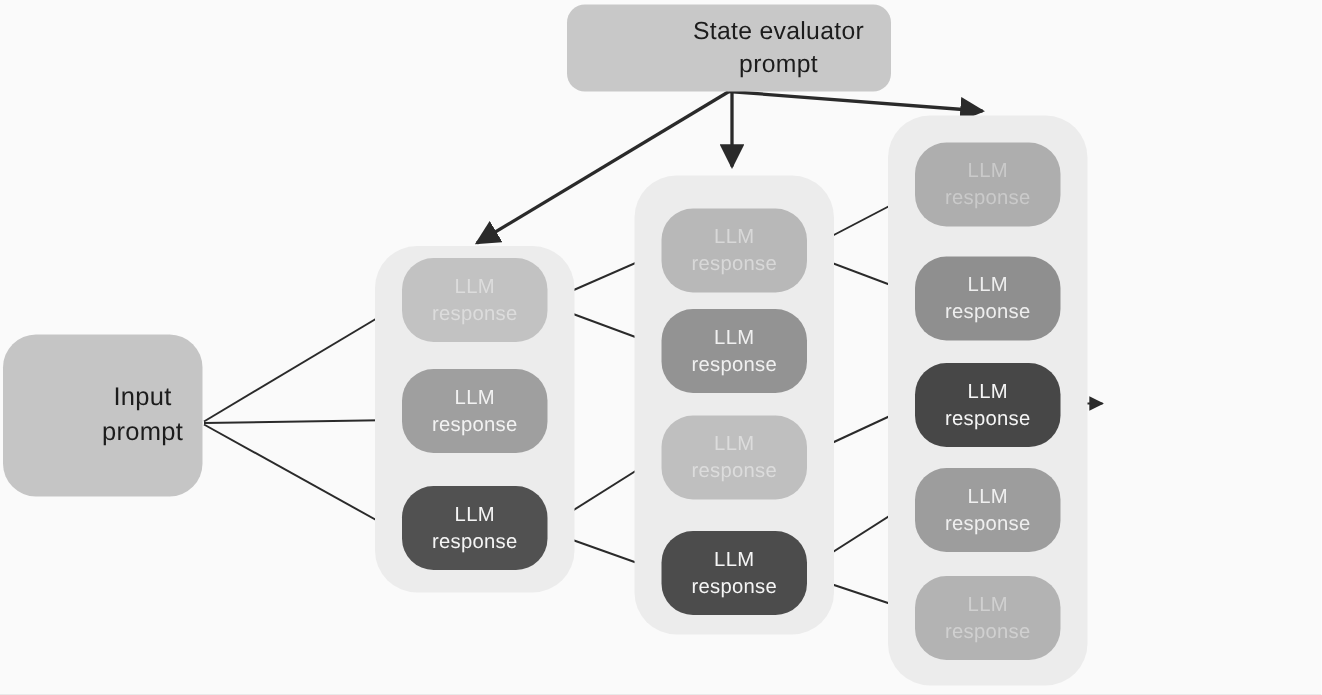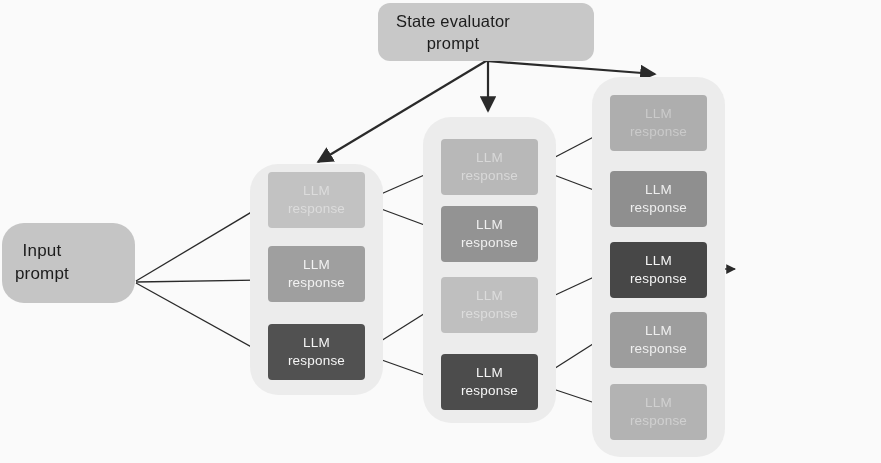--- a/index.html
+++ b/index.html
@@ -2,39 +2,39 @@
 <html><head>
 <meta charset="utf-8">
 <style>
   html,body{margin:0;padding:0;}
   body{font-family:"Liberation Sans",sans-serif;background:#ffffff;}
   .canvas{
     position:relative;width:881px;height:463px;overflow:hidden;
     background:#fafafa;border-bottom:1px solid #d8d8d8;
   }
   .node{
-    position:absolute;display:flex;align-items:center;justify-content:flex-start;
+    position:absolute;display:flex;align-items:center;justify-content:flex-end;
     text-align:center;box-sizing:border-box;
   }
   .label-node{
     color:#1c1c1c;font-size:17px;line-height:1.35;letter-spacing:.2px;
   }
   .label-node .inner{display:inline-block;}
   .container{
     position:absolute;background:#ececec;border-radius:28px;
   }
   .llm-box{
-    position:absolute;width:97px;height:56px;border-radius:4px;
+    position:absolute;width:97px;height:56px;border-radius:21px;
     display:flex;align-items:center;justify-content:center;text-align:center;
     font-size:13.5px;line-height:1.3;white-space:pre-line;letter-spacing:.2px;
   }
   #arrows{position:absolute;left:0;top:0;width:881px;height:463px;pointer-events:none;}
   #node-state-evaluator{left:378px;top:3px;width:216px;height:58px;border-radius:12px;font-size:16.5px;}
   #node-state-evaluator .inner{max-width:150px;}
-  #node-input-prompt{left:2px;top:223px;width:133px;height:80px;border-radius:22px;}
+  #node-input-prompt{left:2px;top:223px;width:133px;height:108px;border-radius:22px;}
   #node-input-prompt .inner{max-width:80px;}
   #node-answer{left:739px;top:241px;width:133px;height:55px;border-radius:12px;}
   #col-1{left:250px;top:164px;width:133px;height:231px;}
   #col-2{left:423px;top:117px;width:133px;height:306px;}
   #col-3{left:592px;top:77px;width:133px;height:380px;}
 </style>
 </head>
 <body>
 
 <div class="canvas" style="background: rgb(250, 250, 250);">

